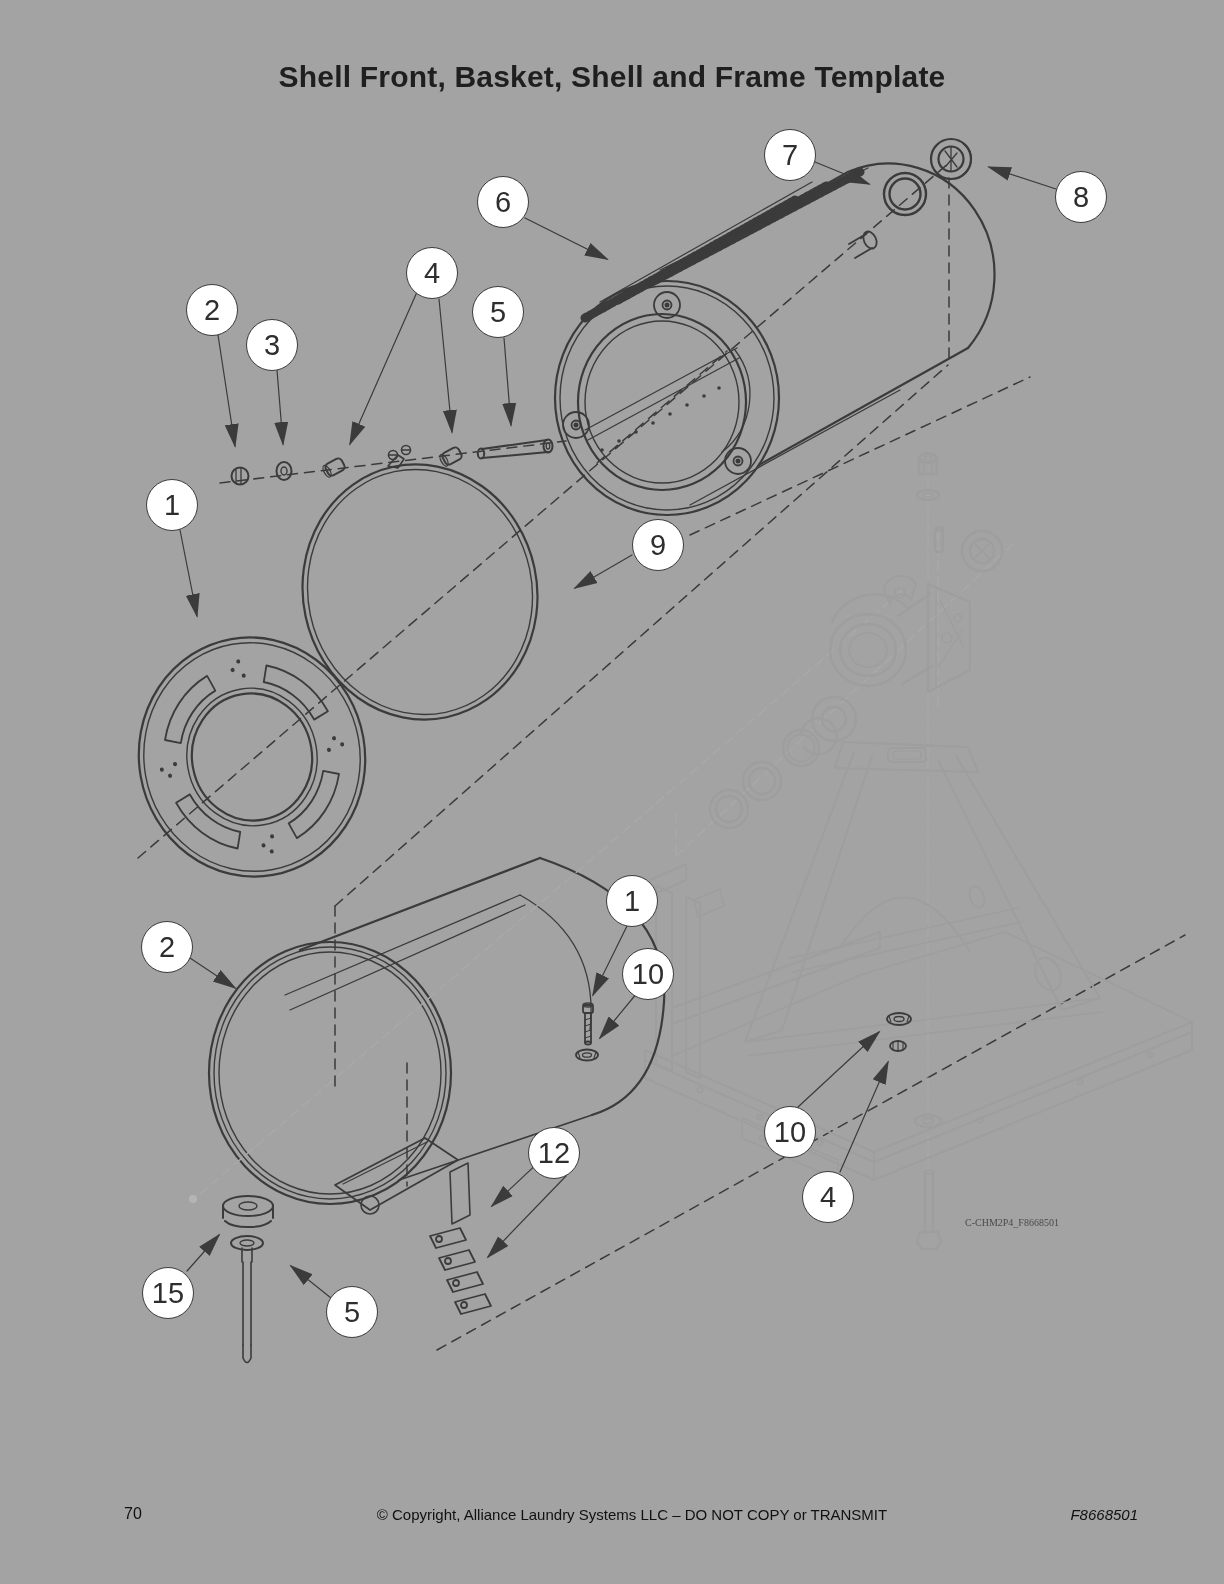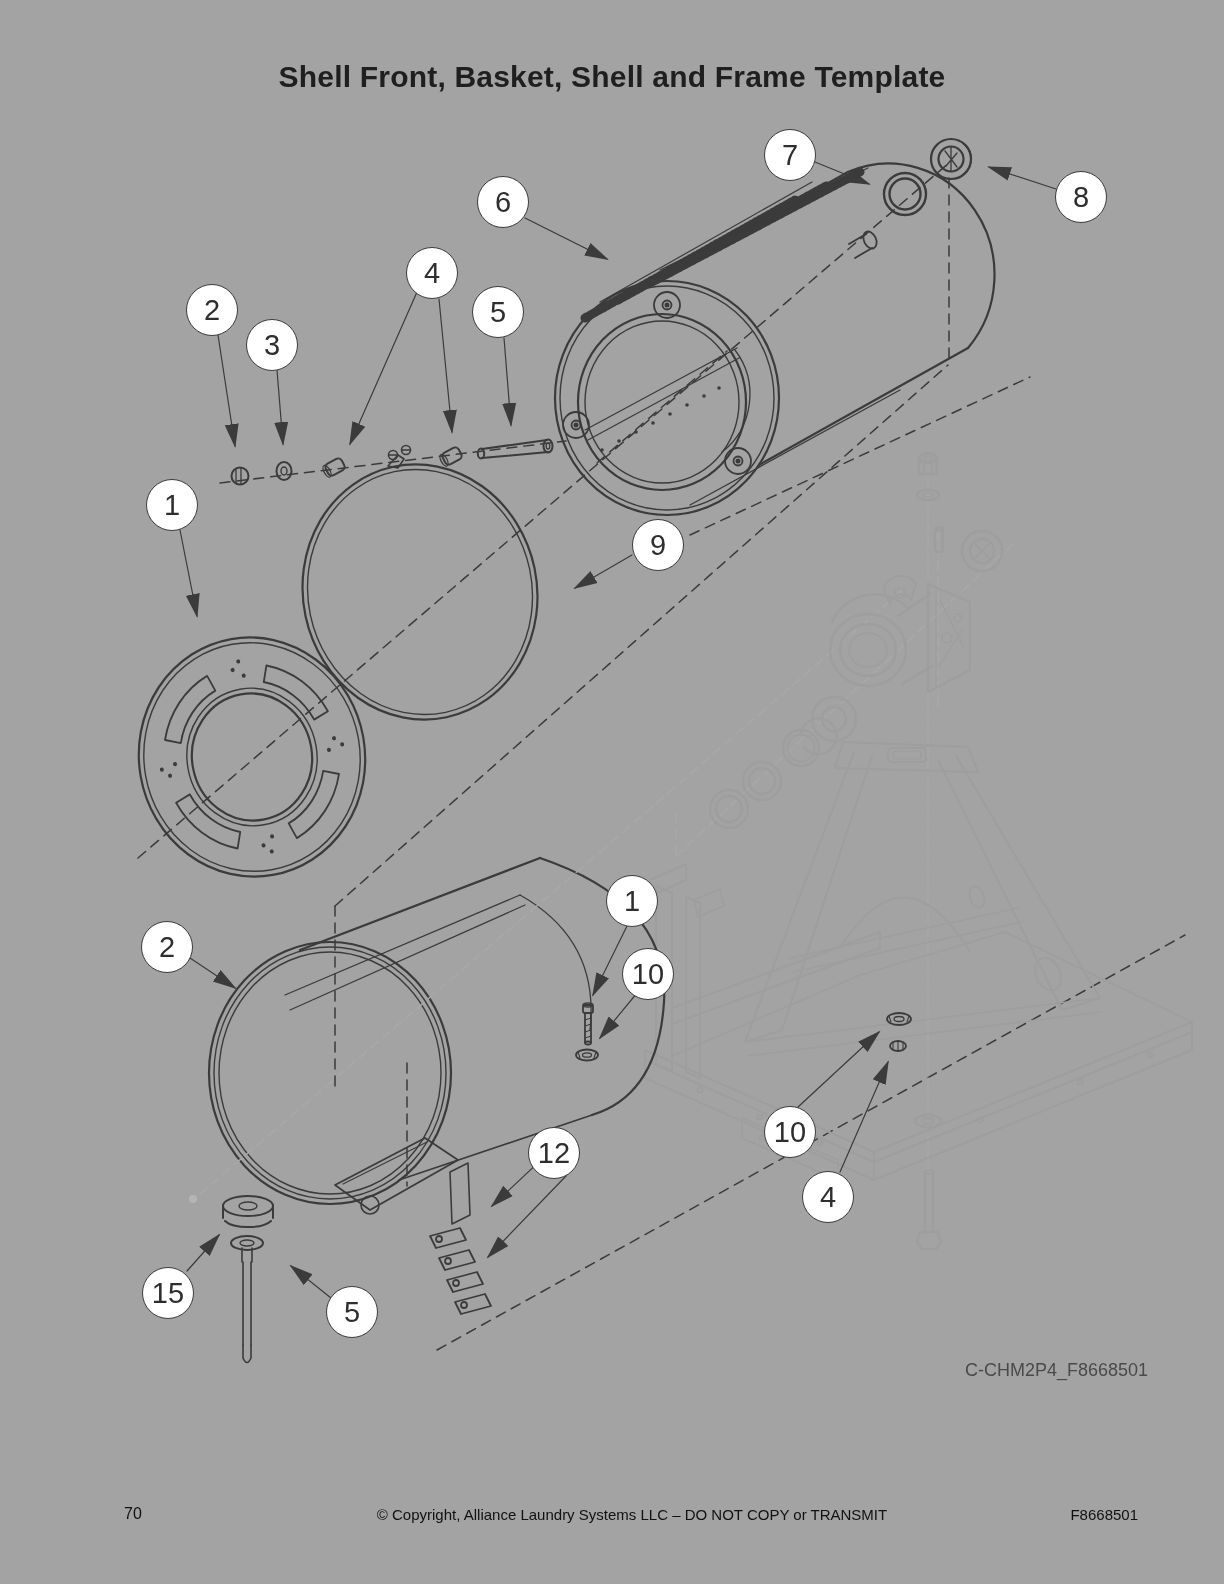--- a/index.html
+++ b/index.html
@@ -1,24 +1,24 @@
 <!DOCTYPE html>
 <html><head>
 <meta charset="utf-8">
 <style>
   html,body{margin:0;padding:0;background:#e8e8e8;}
   .page{position:relative;width:1224px;height:1584px;background:#a3a3a3;margin:0 auto;
         font-family:"Liberation Sans", sans-serif;color:#1f1f1f;overflow:hidden;}
   .title{position:absolute;top:60px;left:0;width:1224px;text-align:center;
          font-size:30px;font-weight:bold;letter-spacing:.2px;}
-  .figcode{position:absolute;top:1360px;left:965px;width:220px;font-size:18px;color:#4a4a4a;}
+  .figcode{position:absolute;top:1217px;left:965px;width:220px;font-size:10px;color:#4a4a4a;font-family:Liberation Serif, serif;}
   .footer{position:absolute;top:1505px;left:0;width:1224px;height:30px;font-size:15px;color:#111;margin-left:20px;}
   .footer .pageno{position:absolute;left:104px;top:0;font-size:16px;}
   .footer .copy{position:absolute;left:0;width:1224px;text-align:center;top:1px;}
-  .footer .docno{position:absolute;right:106px;top:1px;}
+  .footer .docno{position:absolute;right:106px;top:1px;font-style:italic;}
   svg.diagram{position:absolute;left:0;top:0;}
   .balloon{position:absolute;width:52px;height:52px;border:1.6px solid #3b3b3b;border-radius:50%;
            background:#fff;display:flex;align-items:center;justify-content:center;
            font-size:29px;color:#2e2e2e;box-sizing:border-box;}
 </style>
 </head>
 <body>
 
 <div class="page">
 

